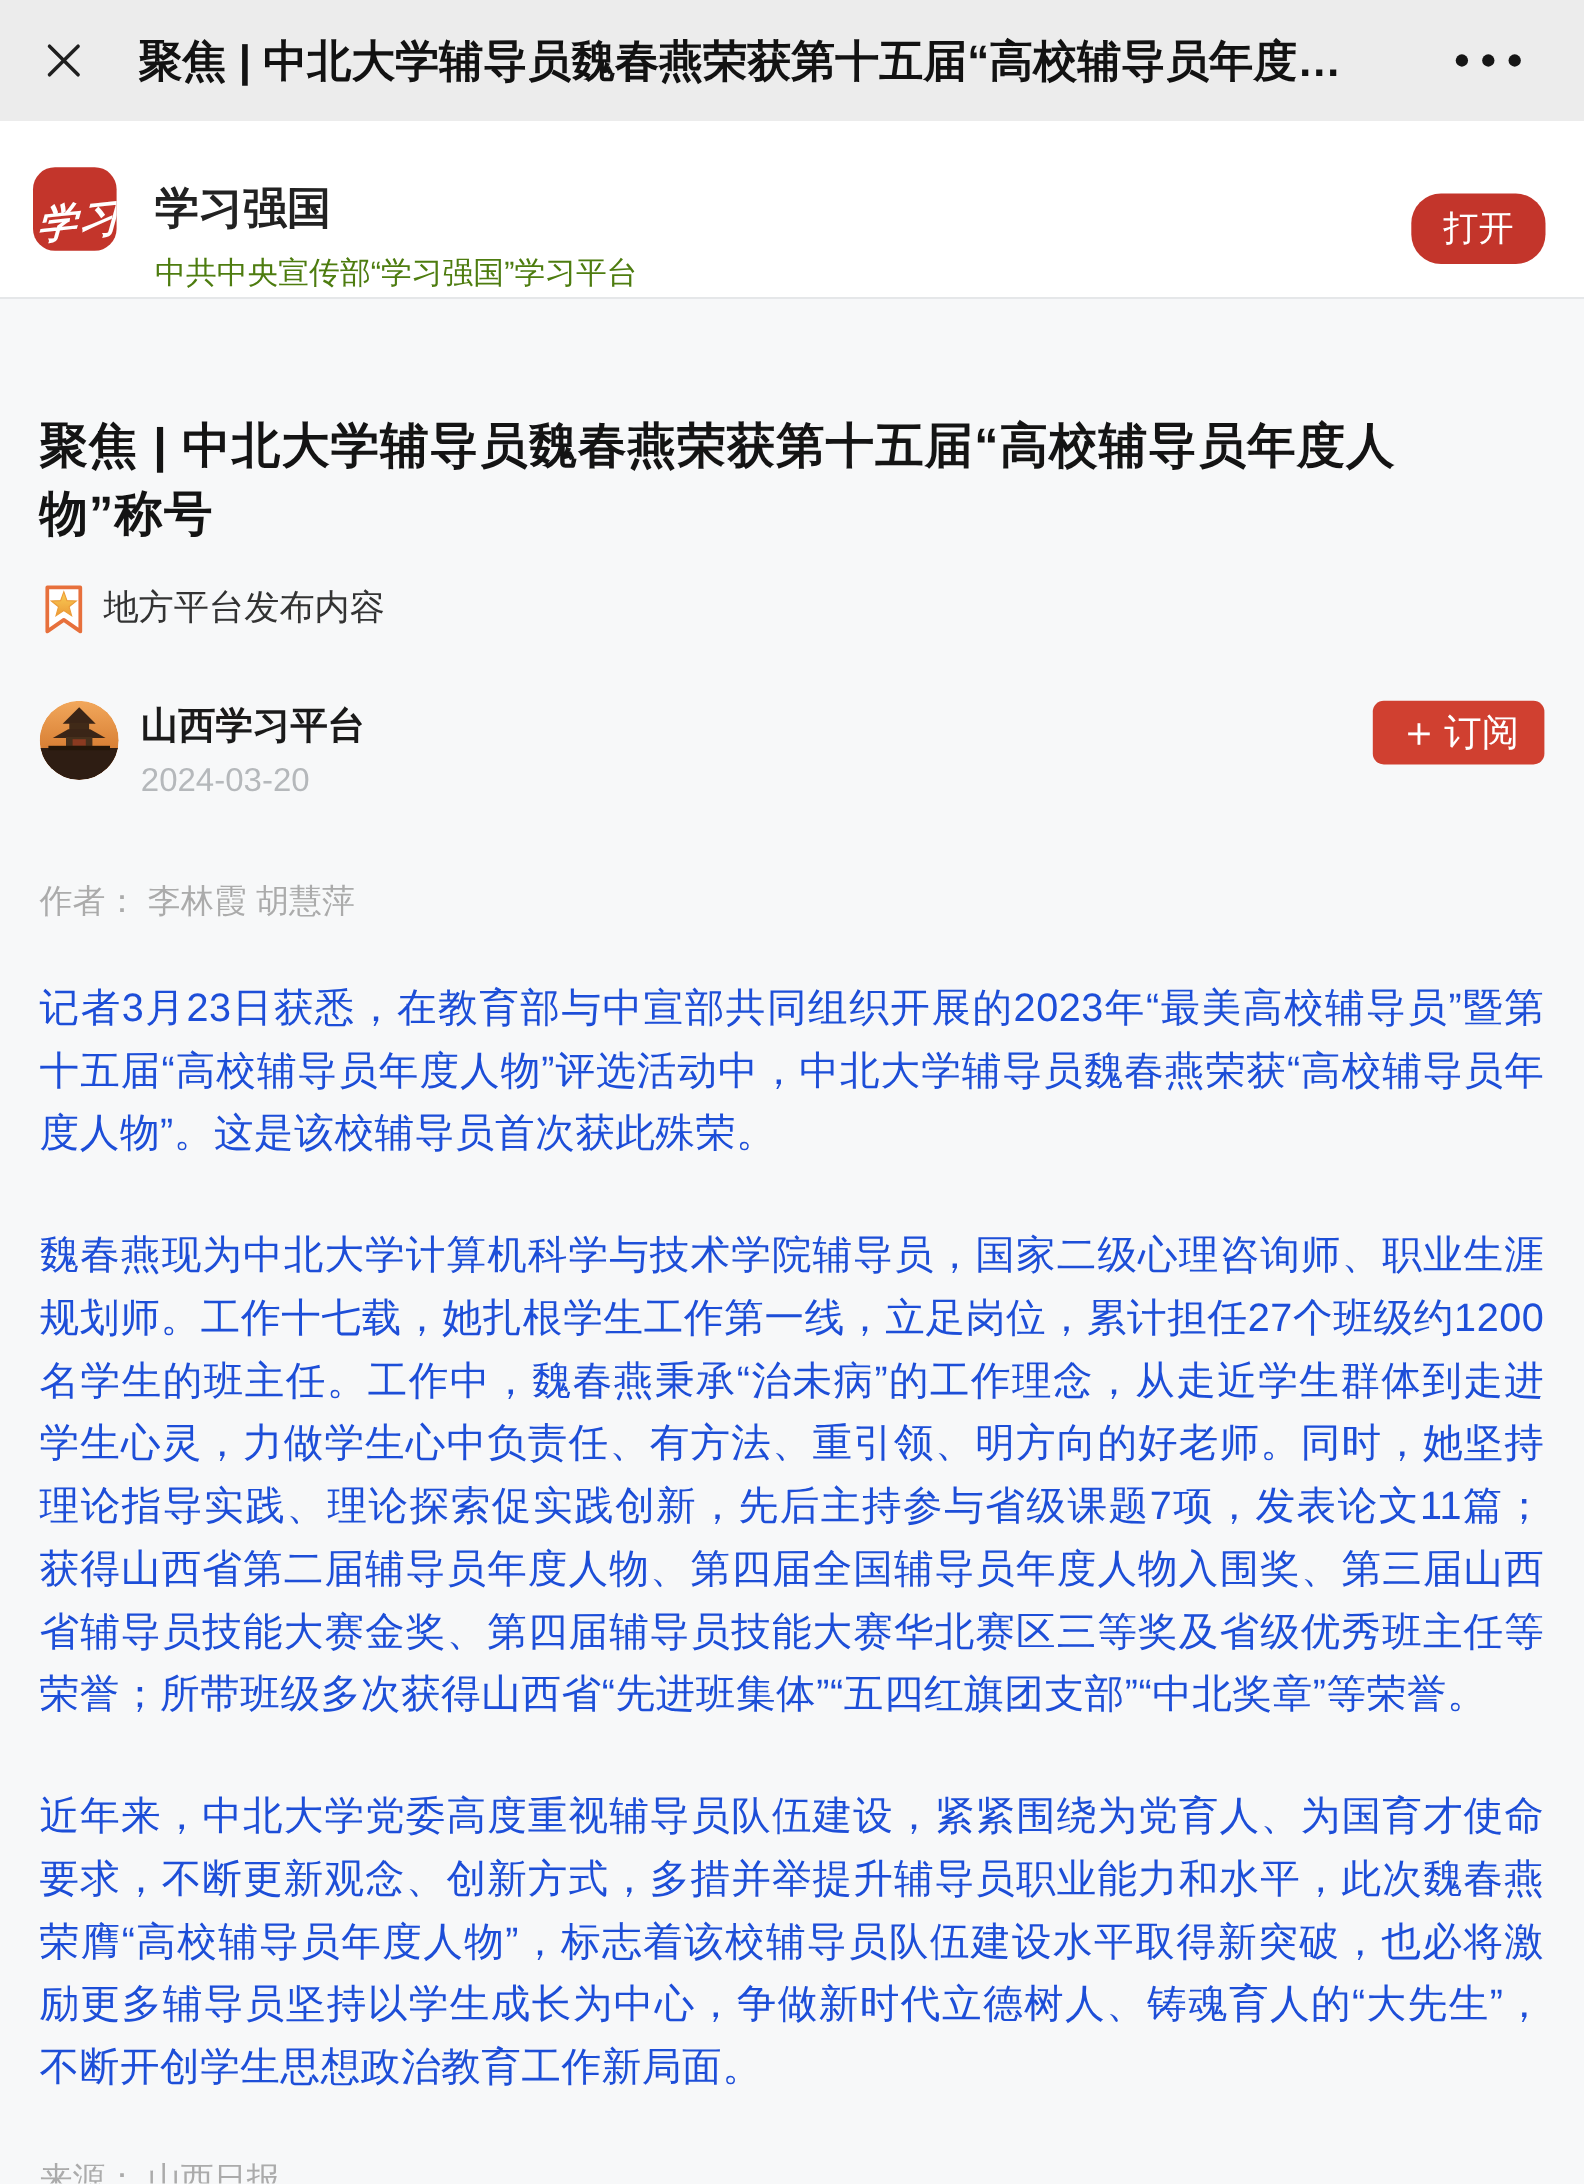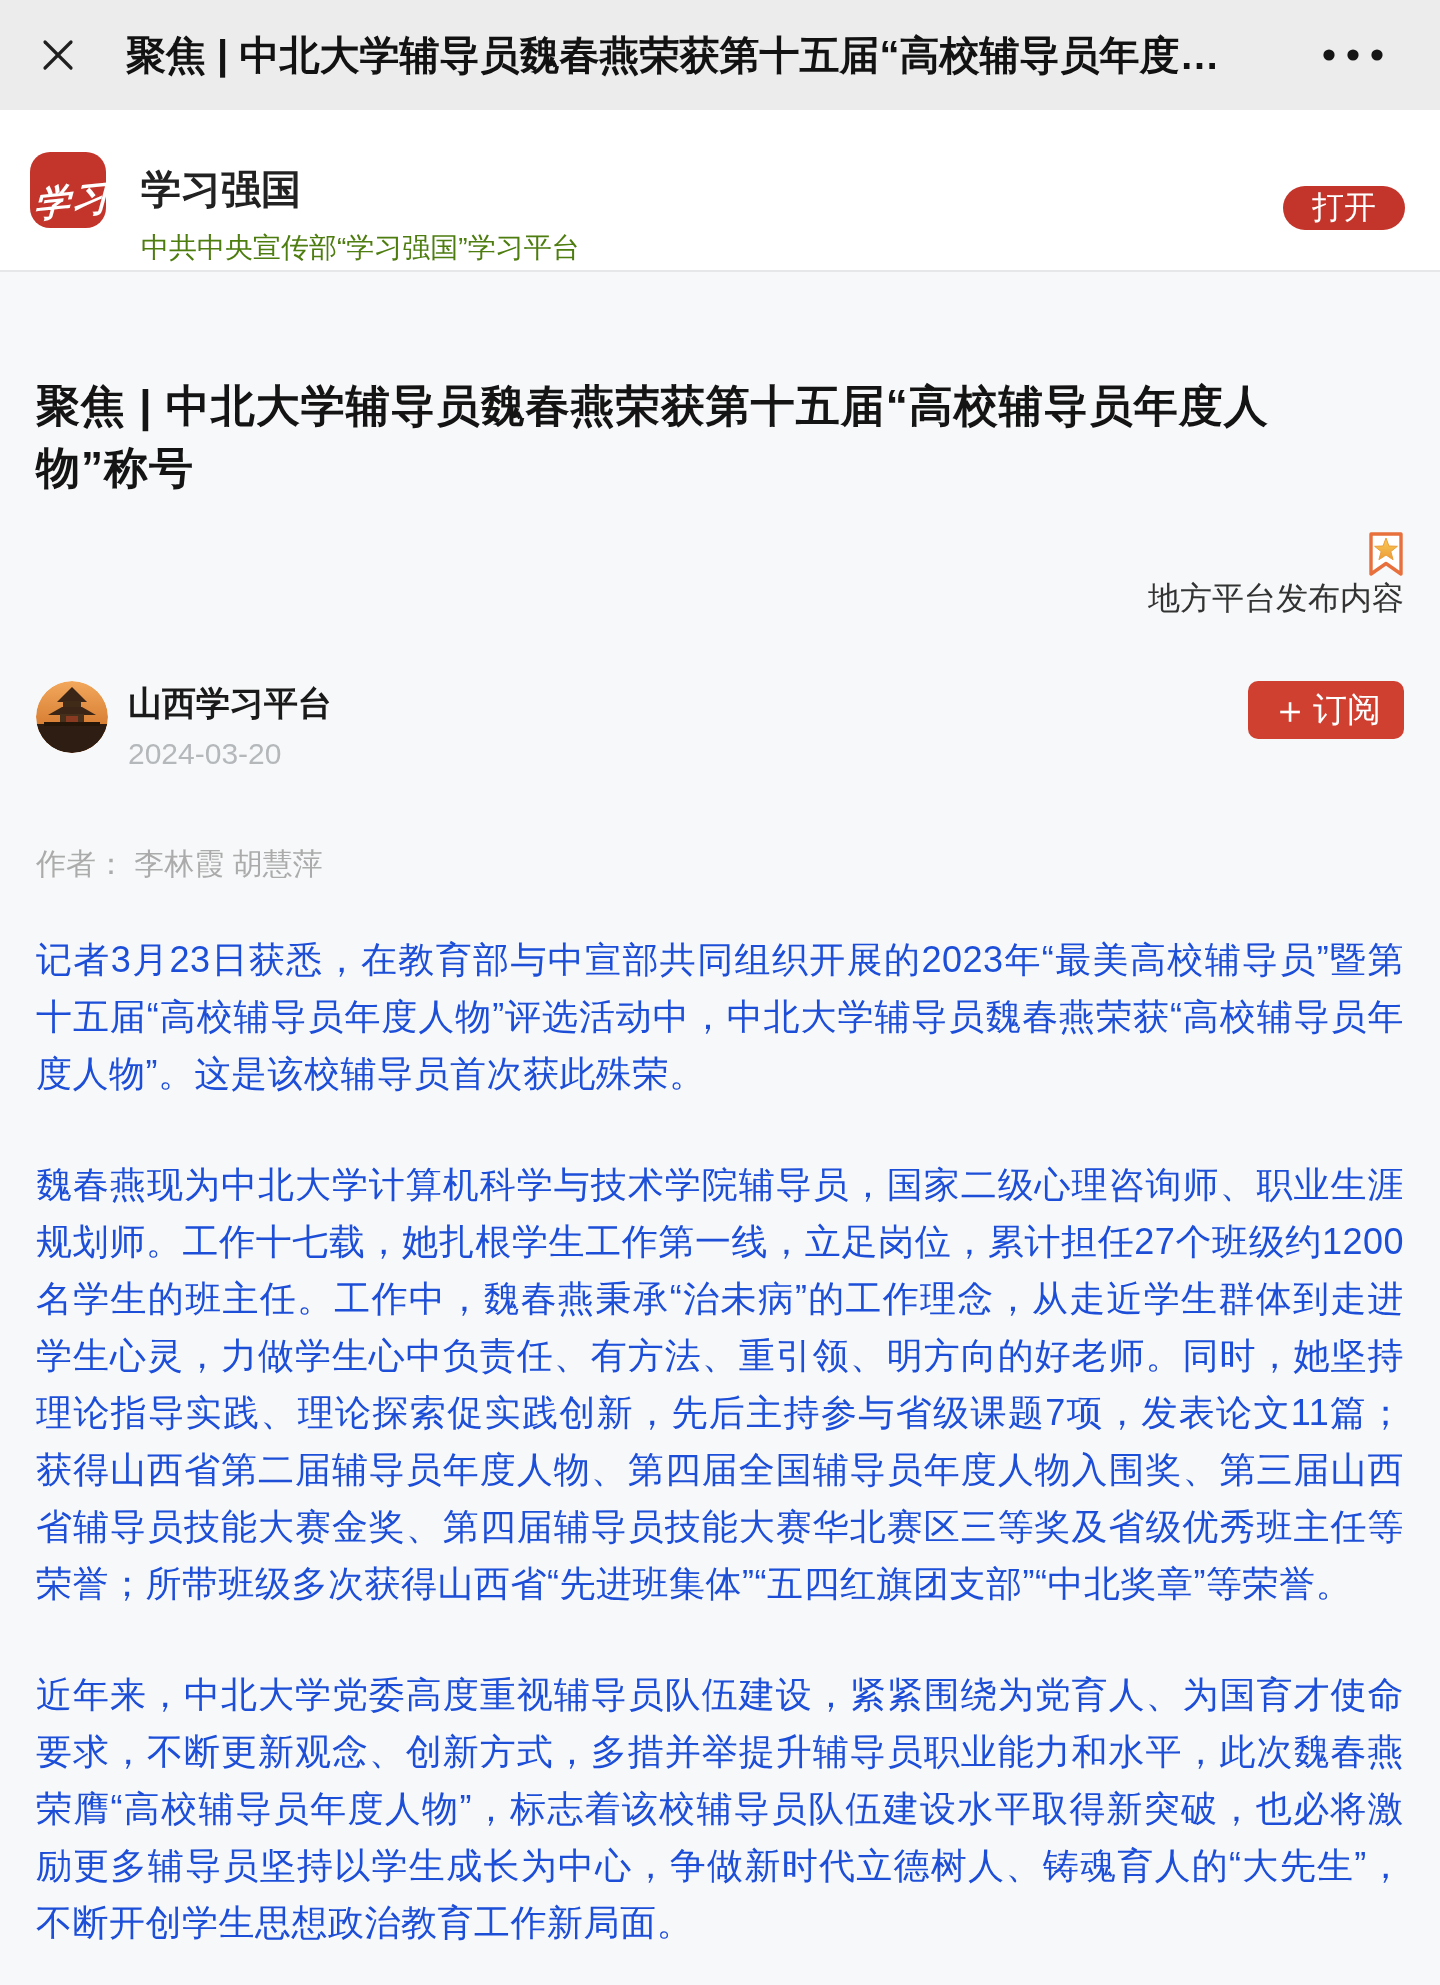--- a/index.html
+++ b/index.html
@@ -67,21 +67,21 @@
     font-style: italic;
     letter-spacing: 2px;
     transform: rotate(-6deg) skewX(-8deg);
     white-space: nowrap;
   }
   .app-meta { margin-left: 35px; flex: 1 1 auto; min-width: 0; margin-top: 48px; }
   .app-name { font-size: 40px; font-weight: 700; color: #222222; }
   .app-desc { font-size: 28px; color: #4d7c0f; margin-top: 12px; }
   .open-btn {
     flex: 0 0 auto;
-    min-width: 122px; height: 44px;
+    min-width: 122px; height: 64px;
     padding: 0 28px;
     border: none; cursor: pointer;
     border-radius: 27px;
     background: #c3352b;
     color: #ffffff;
     font-size: 32px;
     font-family: inherit;
     margin-top: 35px;
   }
 
@@ -93,22 +93,21 @@
     line-height: 62px;
     font-weight: 700;
     color: #141414;
     padding-right: 86px;
     letter-spacing: 1px;
   }
 
   .badge-row {
     margin-top: 32px;
     display: flex;
-    align-items: flex-end;
-    flex-direction: column;
+    align-items: flex-start;
   }
   .badge-row svg { flex: 0 0 auto; margin-left: 4px; }
   .badge-label {
     margin-left: 18px;
     font-size: 32px;
     color: #333333;
   }
 
   .pub-row {
     margin-top: 60px;

